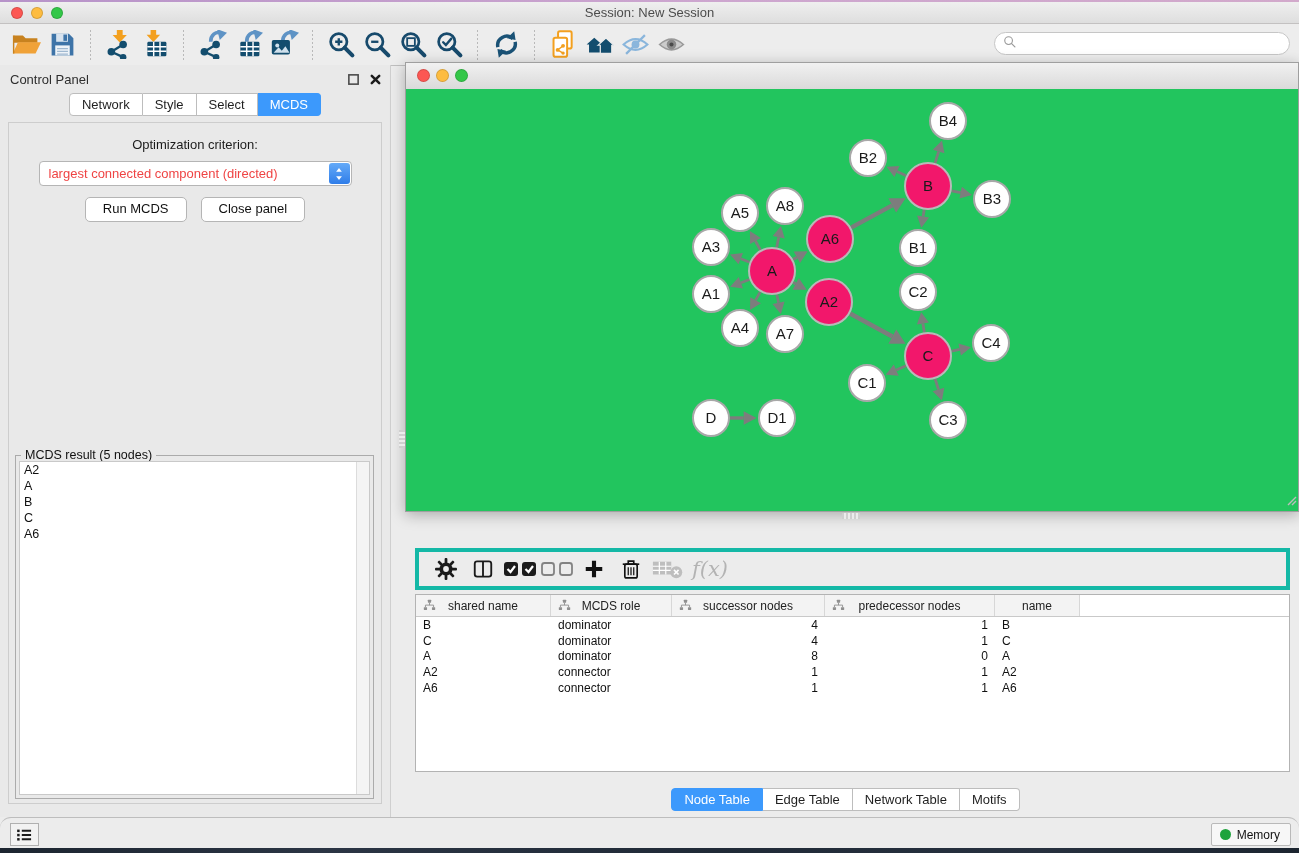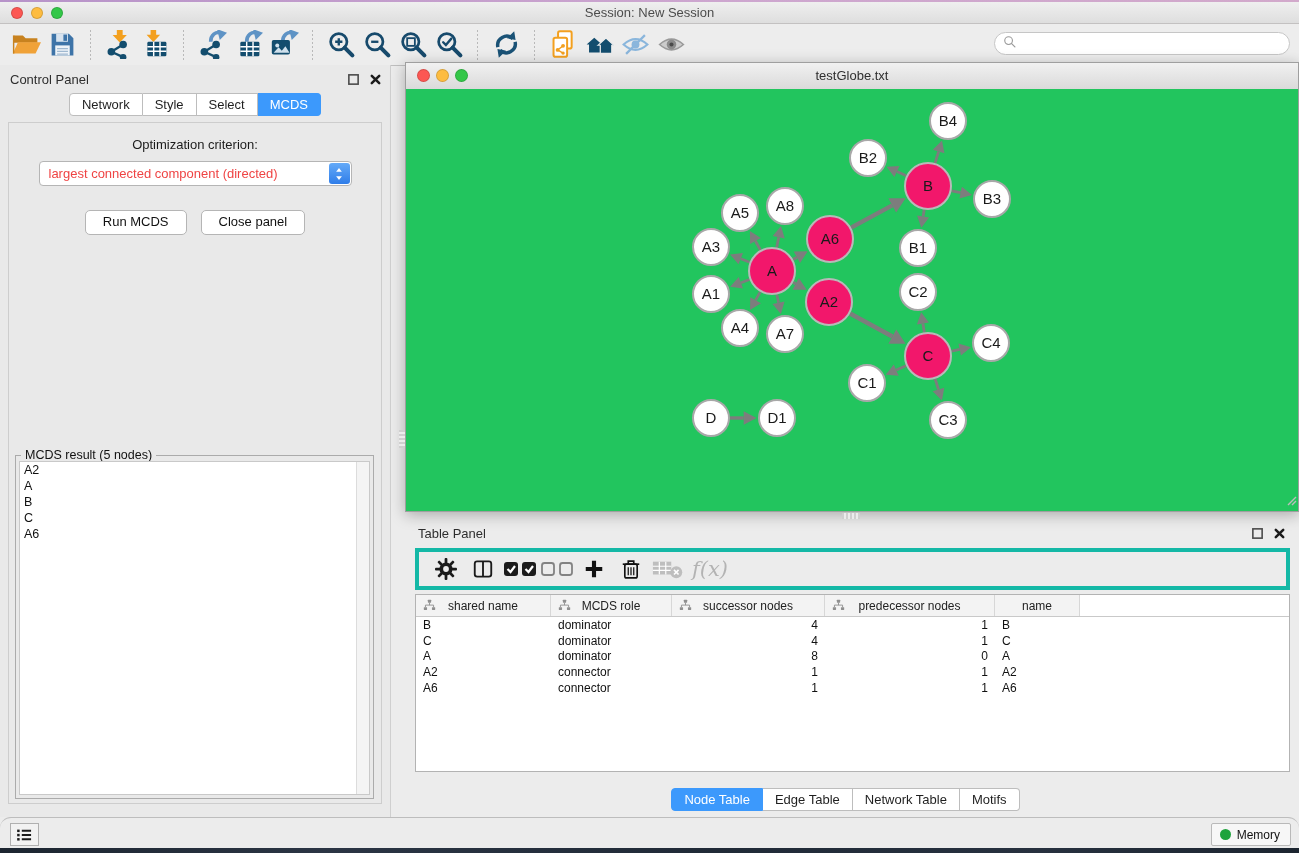--- a/index.html
+++ b/index.html
@@ -46,21 +46,21 @@
   .seg-btn.last{border-radius:0 4px 4px 0;}
   .seg-btn.active{background:#3c99fc;border-color:#3c99fc;color:#fff;}
   .cp-inner{position:absolute;left:8px;right:8px;top:57px;bottom:13px;border:1px solid #cdcdcd;background:#e9e9e9;}
   .opt-label{text-align:center;margin-top:14px;font-size:13px;color:#1c1c1c;}
   .dropdown{position:relative;margin:9px auto 0;width:313px;height:25px;background:#fff;
     border:1px solid #b5b5b5;border-radius:4px;box-sizing:border-box;}
   .dropdown .dd-text{position:absolute;left:9px;top:4px;font-size:13px;color:#ef4444;white-space:nowrap;}
   .dd-spin{position:absolute;right:1px;top:1px;width:21px;height:21px;border-radius:3px;
     background:linear-gradient(#64aaf8,#2f7de9);display:flex;align-items:center;justify-content:center;}
   .dd-spin svg{width:10px;height:16px;}
-  .btn-row{display:flex;justify-content:center;gap:14px;margin-top:24px;}
+  .btn-row{display:flex;justify-content:center;gap:14px;margin-top:11px;}
   .push-btn{height:23px;line-height:22px;padding:0 17px;background:#fff;border:1px solid #b5b5b5;
     border-radius:5px;font-size:13px;color:#111;cursor:default;}
   .result-box{position:absolute;left:6px;right:7px;top:332px;bottom:4px;border:1px solid #ababab;}
   .result-label{position:absolute;top:-8px;left:5px;background:#e9e9e9;padding:0 4px;font-size:12.5px;color:#111;text-align:center;}
   .result-list{position:absolute;left:3px;right:3px;top:5px;bottom:3px;background:#fff;
     border:1px solid #c9c9c9;overflow:hidden;}
   .result-scroll{position:absolute;right:0;top:0;bottom:0;width:12px;background:#f4f4f4;border-left:1px solid #dcdcdc;}
   .result-item{font-size:12.5px;color:#111;padding:1.5px 0 1.5px 4px;line-height:13px;}
 
   
@@ -336,21 +336,20 @@
     </div>
   </div>
 
   <div class="net-window">
     <div class="net-titlebar">
       <div class="net-lights lights">
         <div class="light red"></div>
         <div class="light yellow"></div>
         <div class="light green"></div>
       </div>
-      <div class="title">testGlobe.txt</div>
     </div>
     <div class="net-canvas">
       <svg id="graph-svg" width="892" height="422" viewBox="0 0 892 422">
           <g>
             <line x1="343.543265126549" y1="190.46729347687497" x2="334.8861713274177" y2="193.7314435978589" stroke="#7d7d7d" stroke-width="2.8"></line>
             <polygon points="324.1817943710727,197.7675201551693 332.73406756871196,188.0236901508568 337.0382750861234,199.43919704486103" fill="#7d7d7d"></polygon>
           </g>
           <g>
             <line x1="343.6664171592628" y1="173.21301658725093" x2="334.72227649721447" y2="169.69401042513354" stroke="#7d7d7d" stroke-width="2.8"></line>
             <polygon points="324.0766020097964,165.50554833172316 336.9556347812882,164.0175581197795 332.4889182131407,175.3704627304876" fill="#7d7d7d"></polygon>
@@ -512,31 +511,20 @@
         <svg width="12" height="12" viewBox="0 0 12 12">
           <path d="M11 3L3 11M11 7l-4 4" stroke="#bdbdbd" stroke-width="1.4" fill="none"></path>
         </svg>
       </span>
     </div>
   </div>
   <div class="split-handle-v"></div>
   <div class="split-handle-h"></div>
 
   <div class="table-panel">
-    <div class="tp-head">
-      <span class="p-title">Table Panel</span>
-      <span class="panel-ctrls">
-        <span class="ficon"><svg viewBox="0 0 14 14">
-              <rect x="2" y="2" width="10" height="10" fill="none" stroke="#4a4a4a" stroke-width="1.7"></rect>
-            </svg></span>
-        <span class="xicon"><svg viewBox="0 0 14 14">
-              <path d="M3 3l8 8M11 3l-8 8" stroke="#1b1b1b" stroke-width="2.7" stroke-linecap="round"></path>
-            </svg></span>
-      </span>
-    </div>
     <div class="tp-toolbar" id="tp-toolbar">
         <div class="tp-icon" style="">
           <svg viewBox="0 0 32 32">
             <rect x="14" y="0" width="4" height="8" rx="1.4" transform="rotate(0 16 16)" fill="#1b1b1b"></rect>
             <rect x="14" y="0" width="4" height="8" rx="1.4" transform="rotate(45 16 16)" fill="#1b1b1b"></rect>
             <rect x="14" y="0" width="4" height="8" rx="1.4" transform="rotate(90 16 16)" fill="#1b1b1b"></rect>
             <rect x="14" y="0" width="4" height="8" rx="1.4" transform="rotate(135 16 16)" fill="#1b1b1b"></rect>
             <rect x="14" y="0" width="4" height="8" rx="1.4" transform="rotate(180 16 16)" fill="#1b1b1b"></rect>
             <rect x="14" y="0" width="4" height="8" rx="1.4" transform="rotate(225 16 16)" fill="#1b1b1b"></rect>
             <rect x="14" y="0" width="4" height="8" rx="1.4" transform="rotate(270 16 16)" fill="#1b1b1b"></rect>

